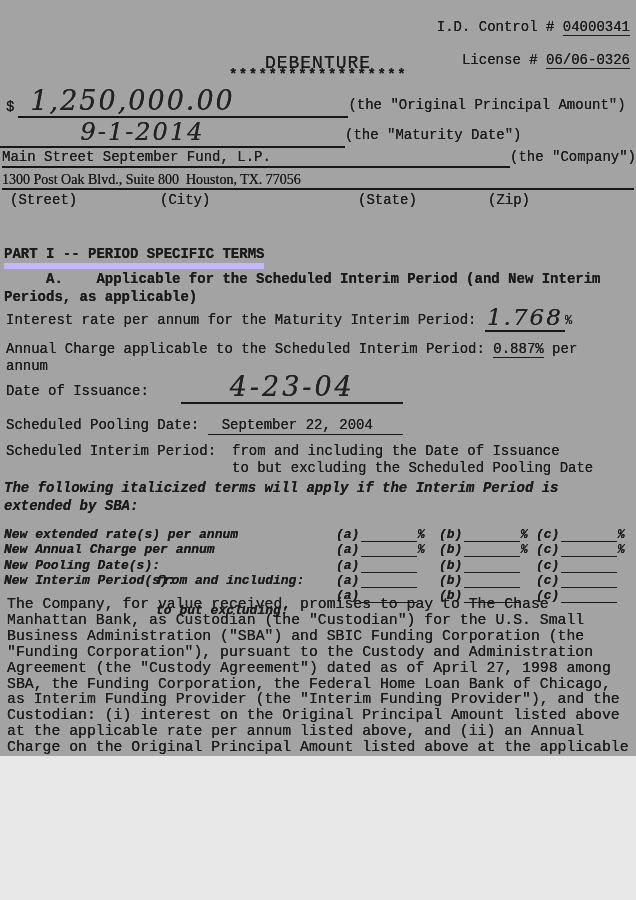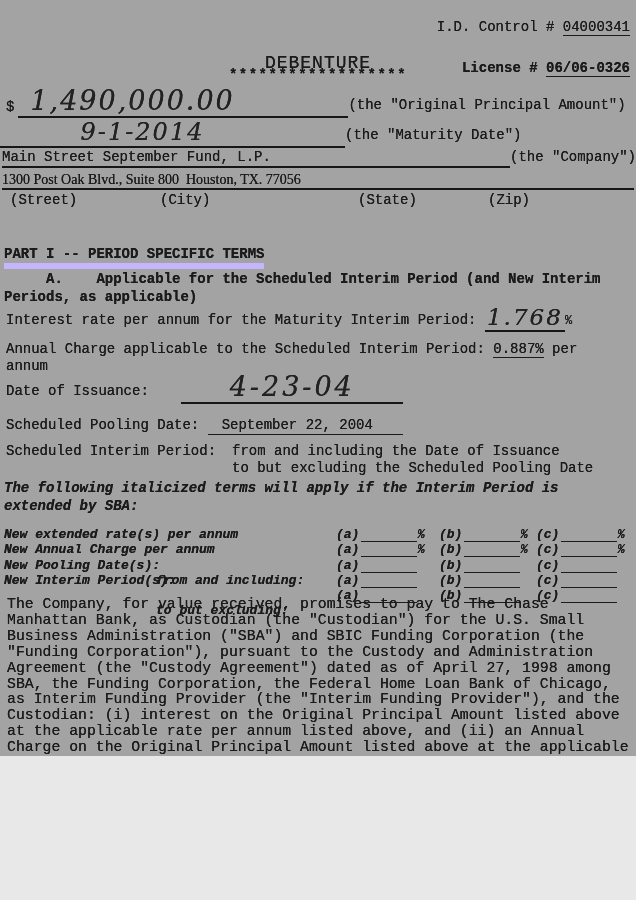--- a/index.html
+++ b/index.html
@@ -47,33 +47,33 @@
   .footer { left:0; right:0; text-align:center; }
 </style>
 </head>
 <body>
 
 <div class="page">
 
   <div class="abs hdr" style="top:3px;">
     <span>I.D. Control # </span><span class="u">04000341</span>
   </div>
-  <div class="abs hdr" style="top:44px;font-weight:bold;">
+  <div class="abs hdr" style="top:36px;">
     <span>License # </span><span class="u">06/06-0326</span>
   </div>
 
   <div class="abs title-block" style="top:57px;">
     <div class="title-text">DEBENTURE</div>
     <div class="title-stars">******************</div>
   </div>
 
   <div class="abs row-flex" style="top:86px; left:6px; right:2px;">
     <span style="padding-bottom:3px; margin-right:4px; flex:none;">$</span>
     <span class="hw-line" style="width:330px; flex:none;">
-      <span class="hw" style="font-size:27px; line-height:30px; padding-left:12px; display:inline-block;">1,490,000.00</span>
+      <span class="hw" style="font-size:27px; line-height:30px; padding-left:12px; display:inline-block;">1,250,000.00</span>
     </span>
     <span class="caption">(the "Original Principal Amount")</span>
   </div>
 
   <div class="abs row-flex" style="top:118px; left:0; right:2px;">
     <span class="hw-line" style="width:345px; flex:none; text-align:center;">
       <span class="hw" style="font-size:24px; line-height:28px; padding-right:60px; display:inline-block;">9-1-2014</span>
     </span>
     <span class="caption">(the "Maturity Date")</span>
   </div>

